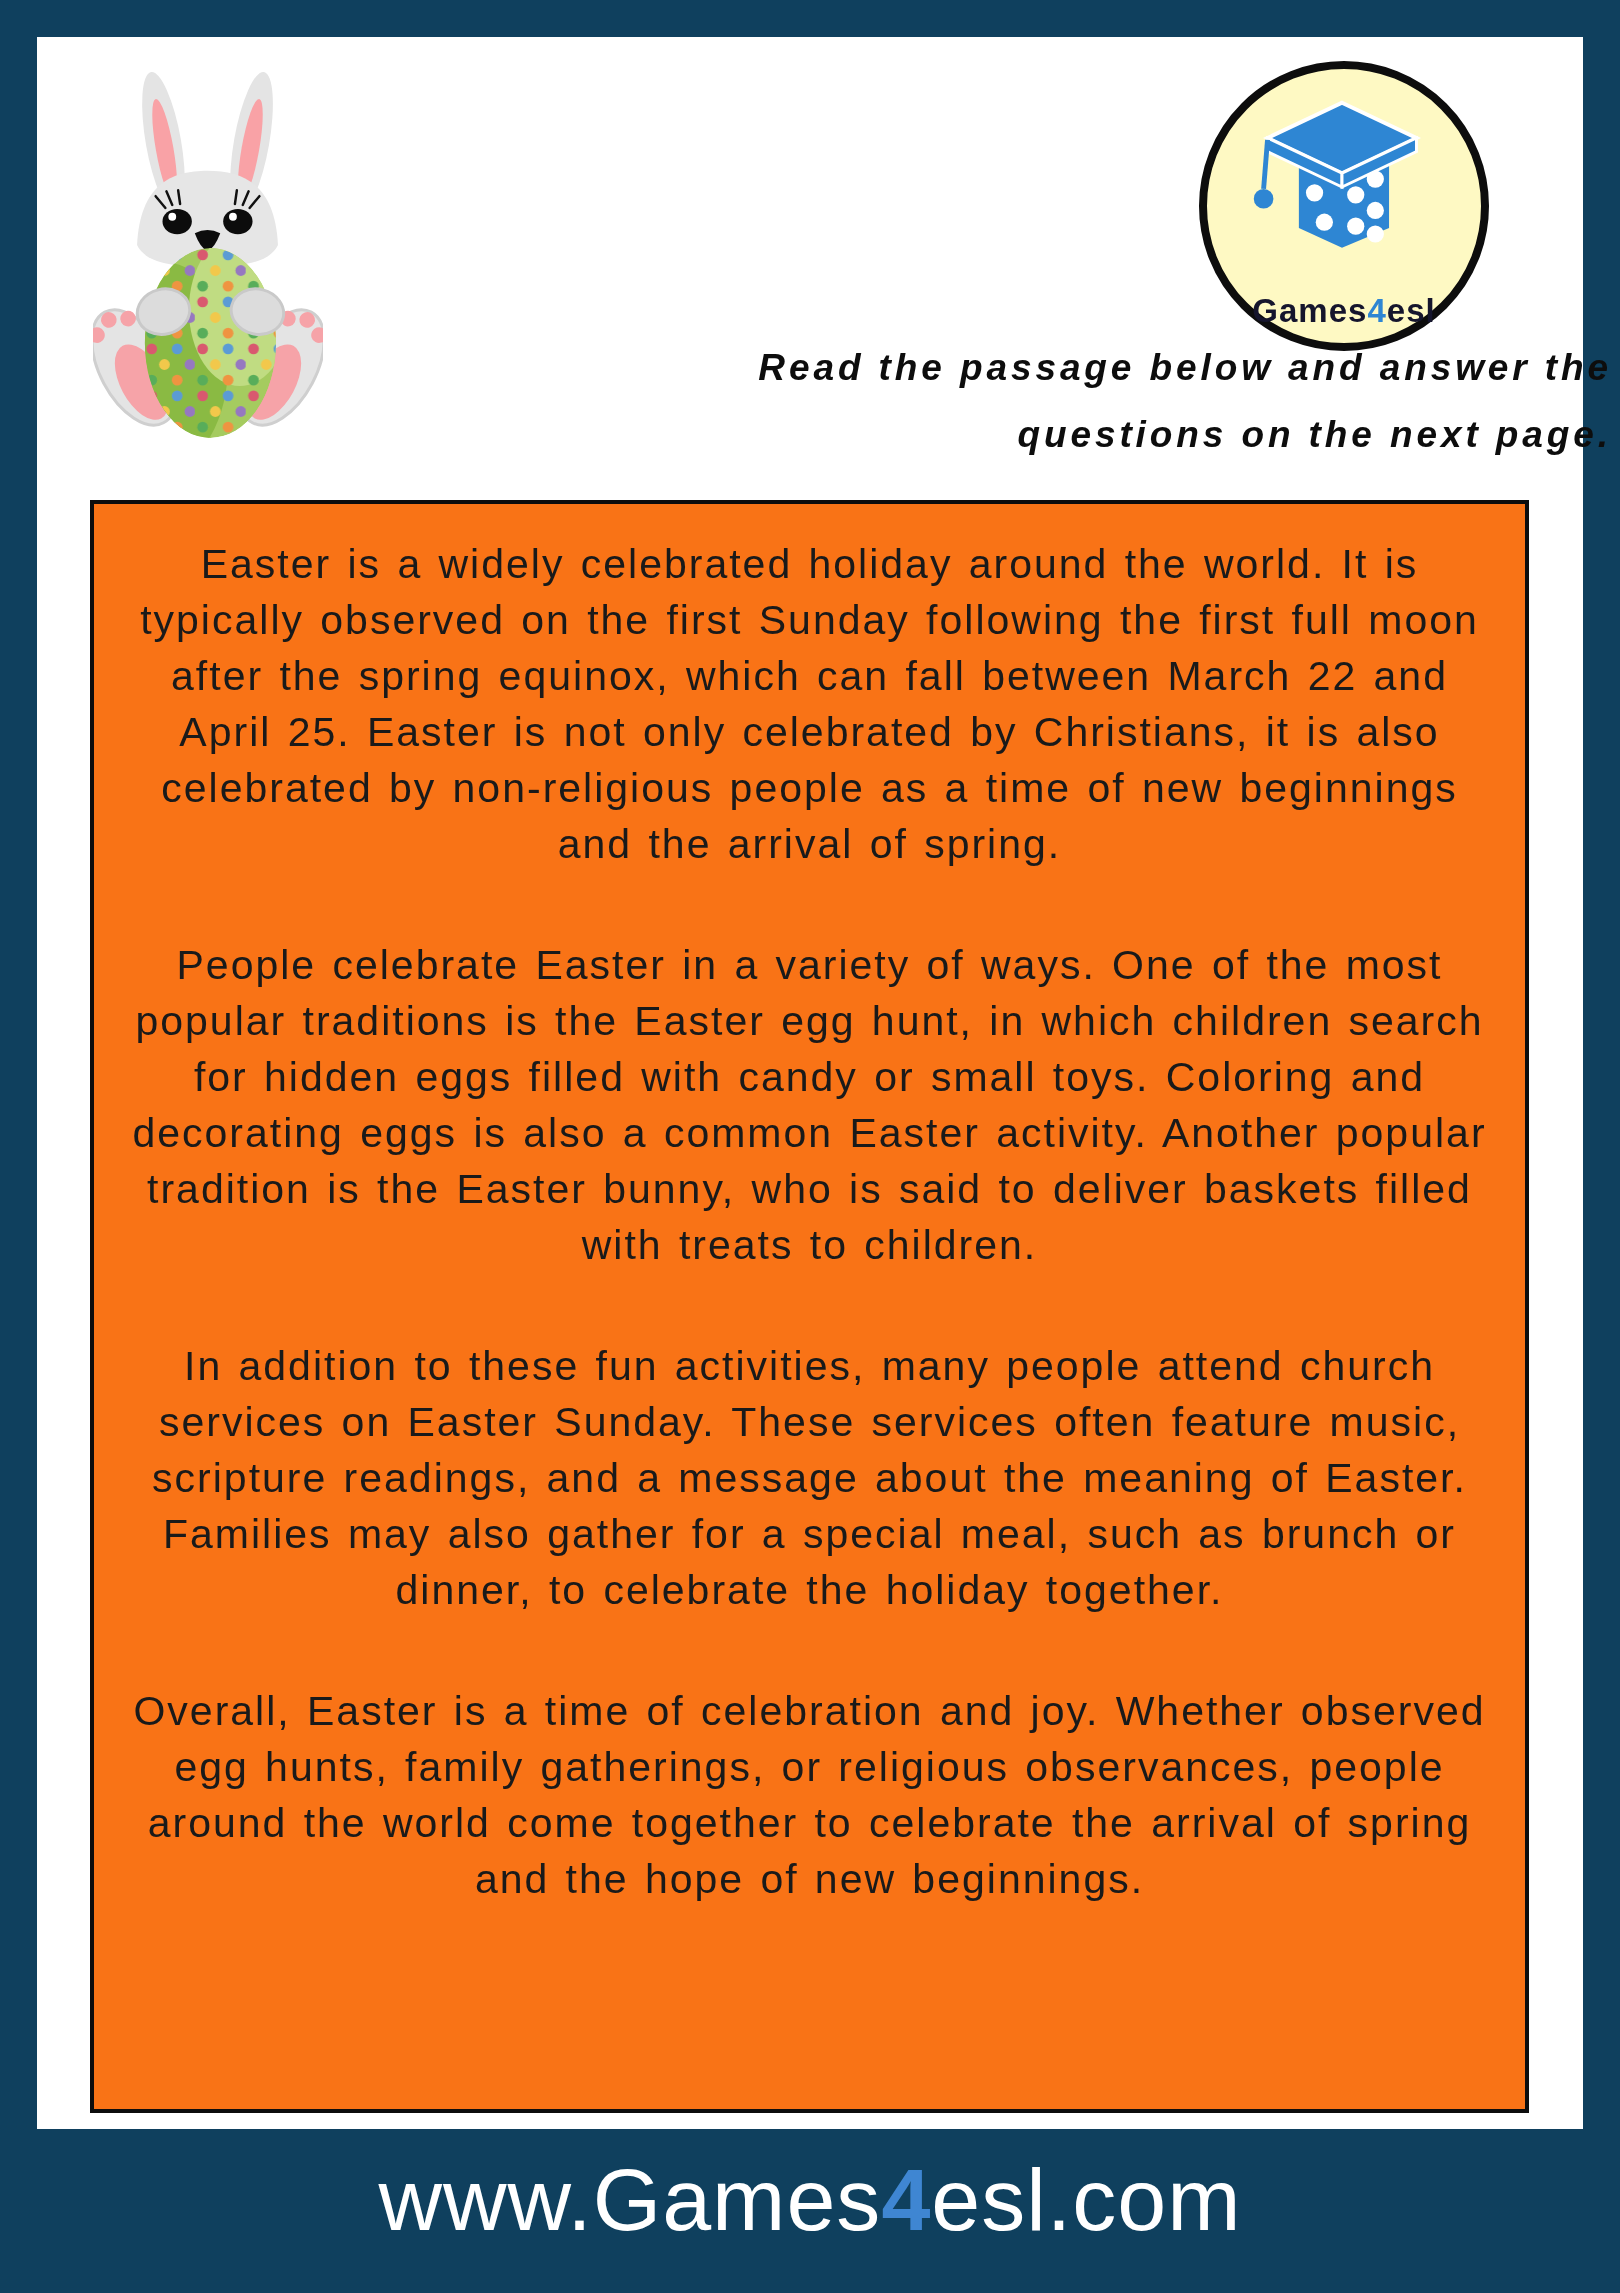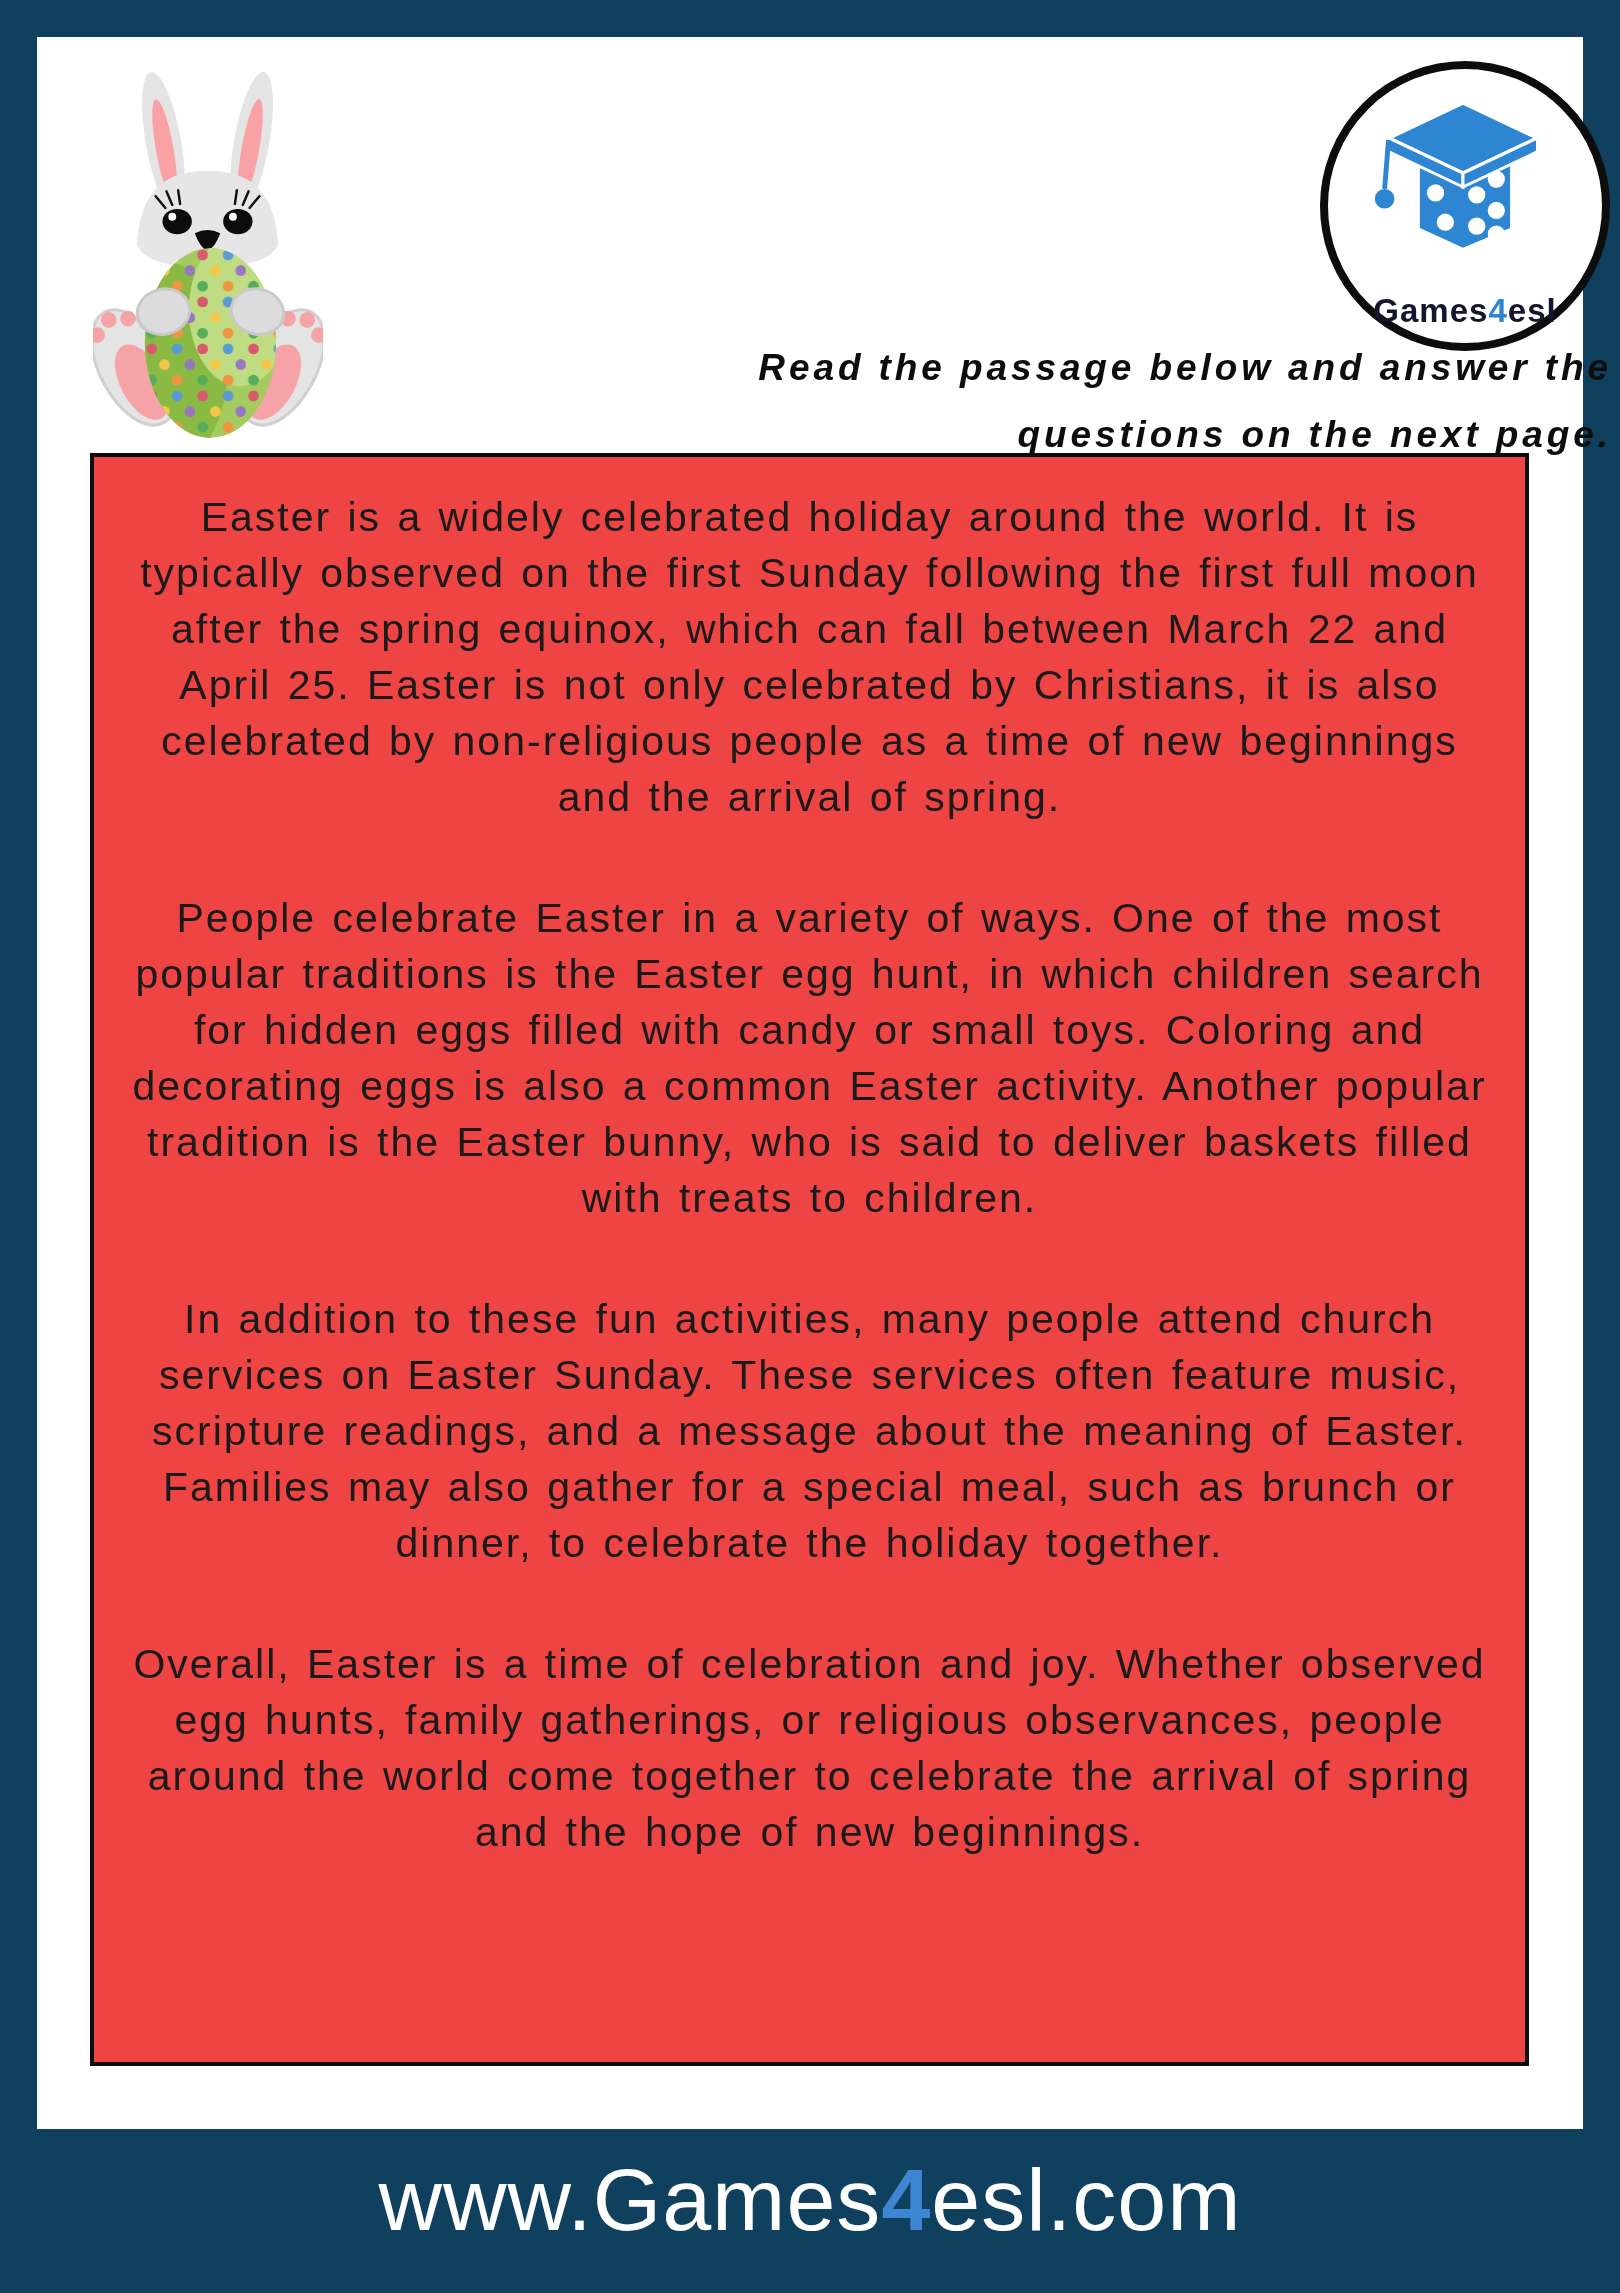--- a/index.html
+++ b/index.html
@@ -24,34 +24,34 @@
     font-size:240px;font-weight:bold;color:#ffffff;letter-spacing:-3.9px;line-height:1;
   }
   
   .subtitle{
     position:absolute;left:37px;top:334px;width:1546px;margin-left:29px;
     text-align:right;font-weight:bold;font-style:italic;color:#0d0d0d;
     font-size:37px;letter-spacing:3.9px;line-height:67px;
   }
   
   .logo{
-    position:absolute;left:1320px;top:61px;width:290px;height:290px;
-    background:#ffffff;border:8.8px solid #0d0d0d;border-radius:50%;
+    position:absolute;left:1199px;top:61px;width:290px;height:290px;
+    background:#fef9c3;border:8.8px solid #0d0d0d;border-radius:50%;
     box-sizing:border-box;
   }
   .logo svg{position:absolute;left:37px;top:17.6px;width:196px;height:196px;}
   .logo-text{
     position:absolute;left:0;top:223px;width:100%;text-align:center;
     font-size:33px;font-weight:bold;color:#15152d;letter-spacing:1px;
   }
   .logo-text .digit{color:#2e86d3;}
   
   .passage-box{
-    position:absolute;left:90px;top:453px;width:1439px;height:1613px;
-    box-sizing:border-box;border:4.9px solid #0d0d0d;background:#ef4444;
+    position:absolute;left:90px;top:500px;width:1439px;height:1613px;
+    box-sizing:border-box;border:4.9px solid #0d0d0d;background:#f97316;
     padding:32px 37px 2px 37px;
   }
   .passage-box p{
     margin:0 0 65px 0;text-align:center;color:#1a1a1a;
     font-size:41px;line-height:56px;letter-spacing:2px;word-spacing:2.9px;
   }
   
   .footer{
     position:absolute;left:0;top:2129px;width:1620px;height:142px;
     display:flex;align-items:center;justify-content:center;

